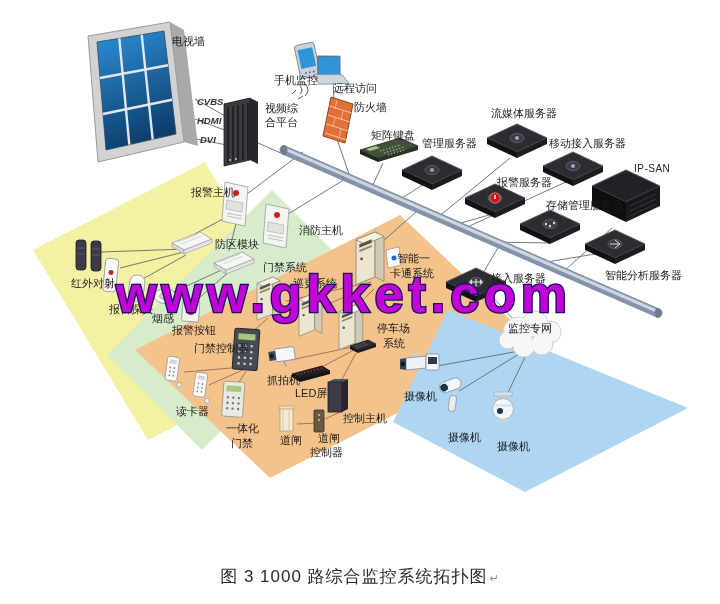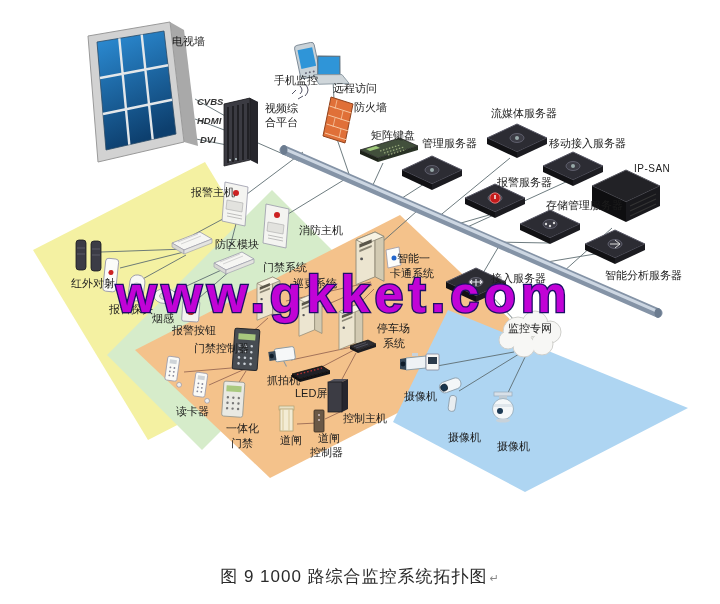--- a/index.html
+++ b/index.html
@@ -382,14 +382,14 @@
     <text class="lbl" x="310" y="456">控制器</text>
     <text class="lbl" x="343" y="422">控制主机</text>
     <text class="lbl" x="404" y="400">摄像机</text>
     <text class="lbl" x="448" y="441">摄像机</text>
     <text class="lbl" x="497" y="450">摄像机</text>
   </g>
 
   <text class="wm" x="116" y="312">www.gkket.com</text>
 </svg>
 
-<div id="caption-row"><span>图 9 1000 路综合监控系统拓扑图</span><span class="mark">↵</span></div>
+<div id="caption-row"><span>图 3 1000 路综合监控系统拓扑图</span><span class="mark">↵</span></div>
 </div>
 
 </body></html>

